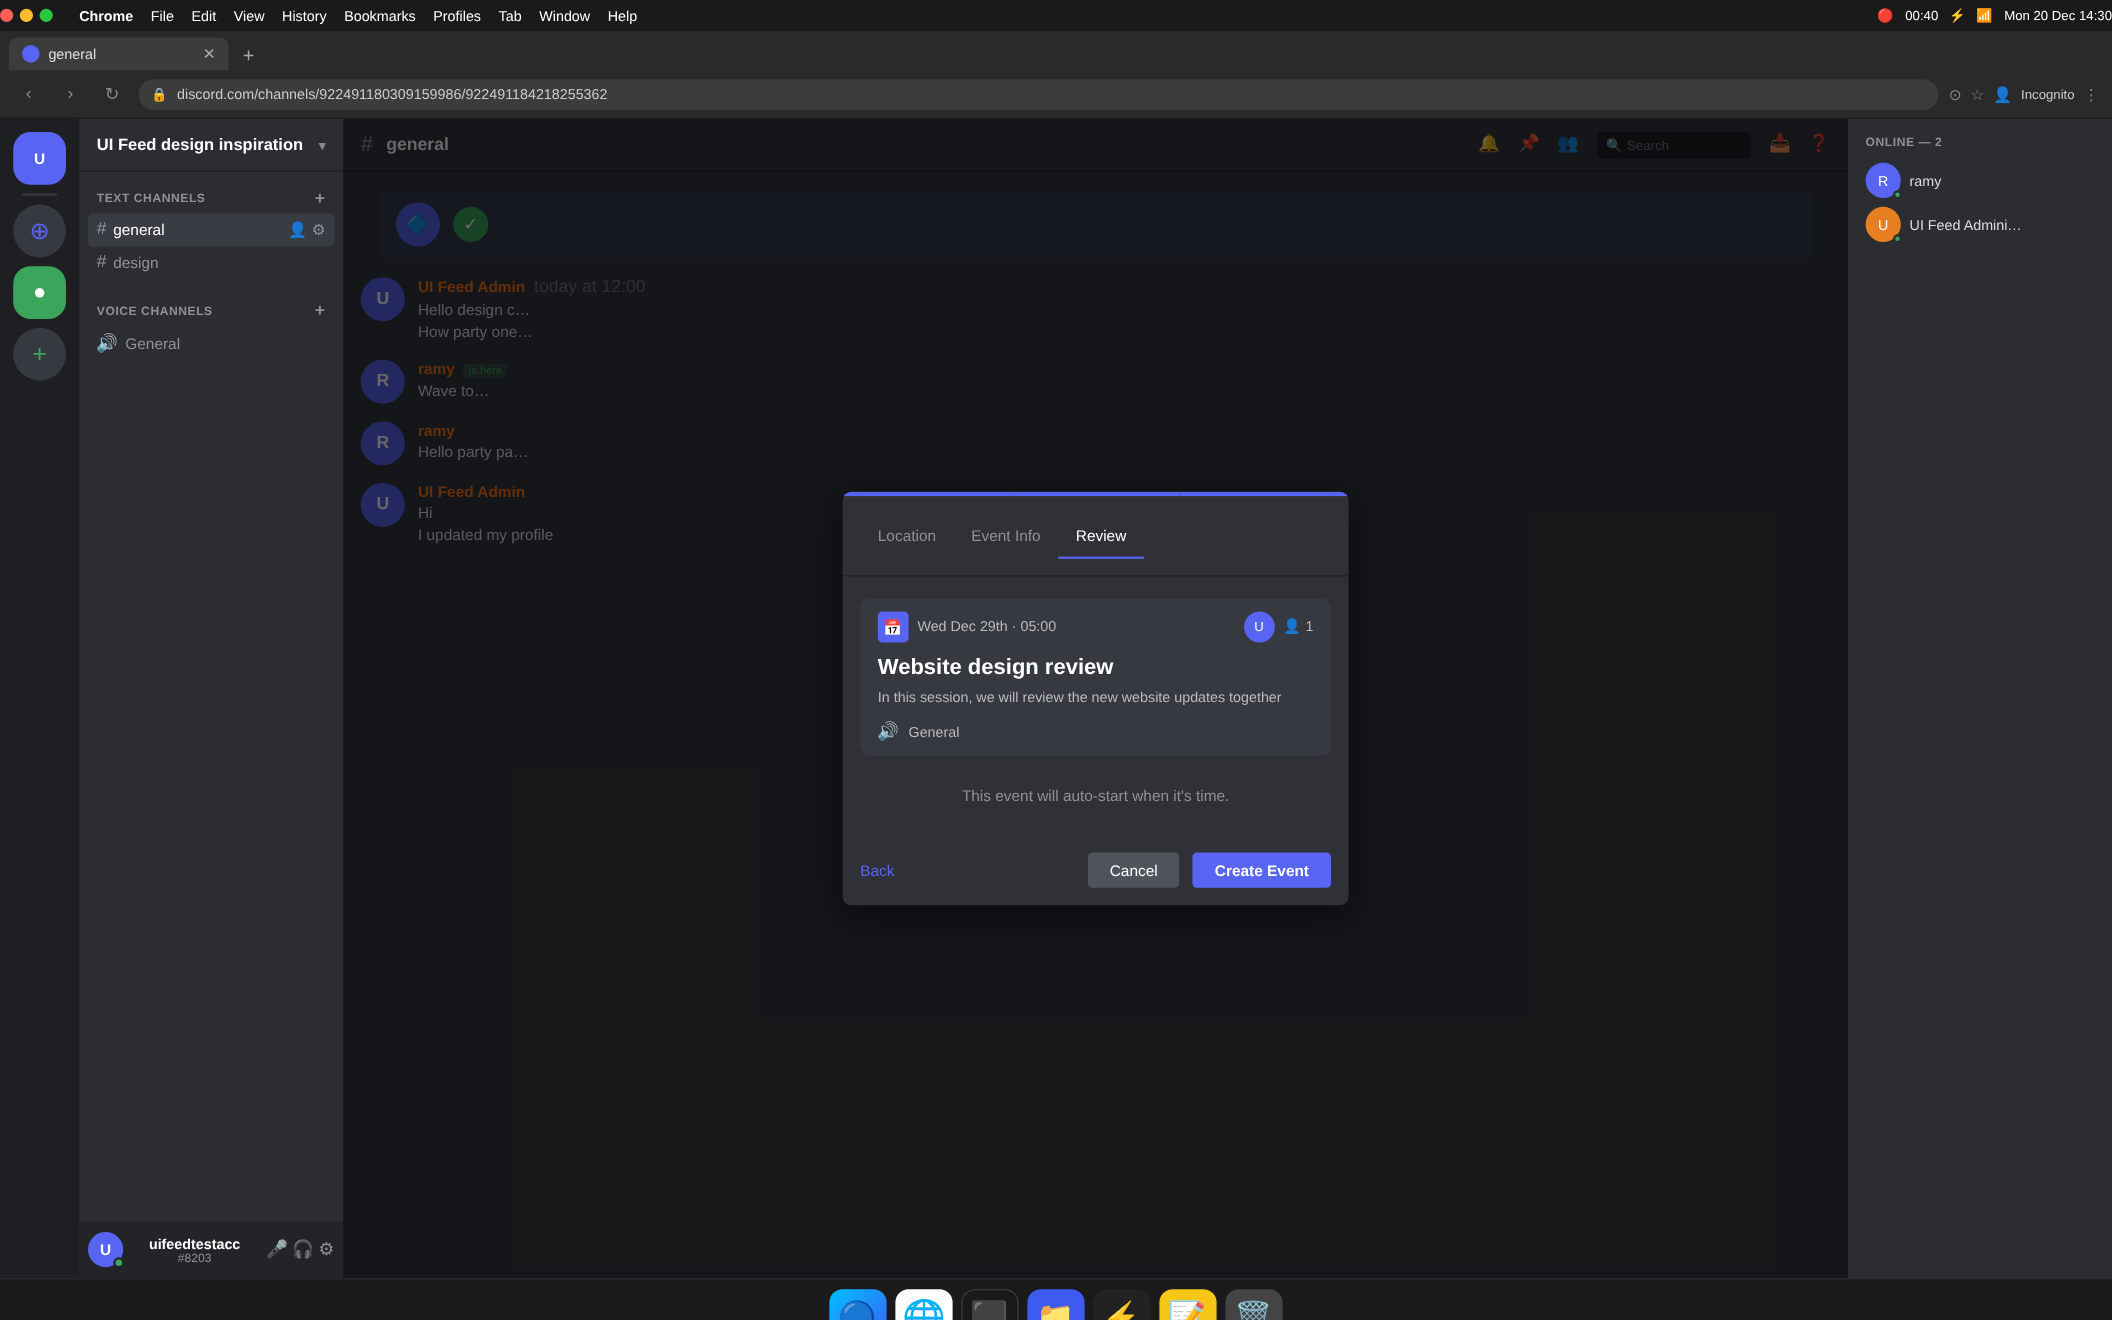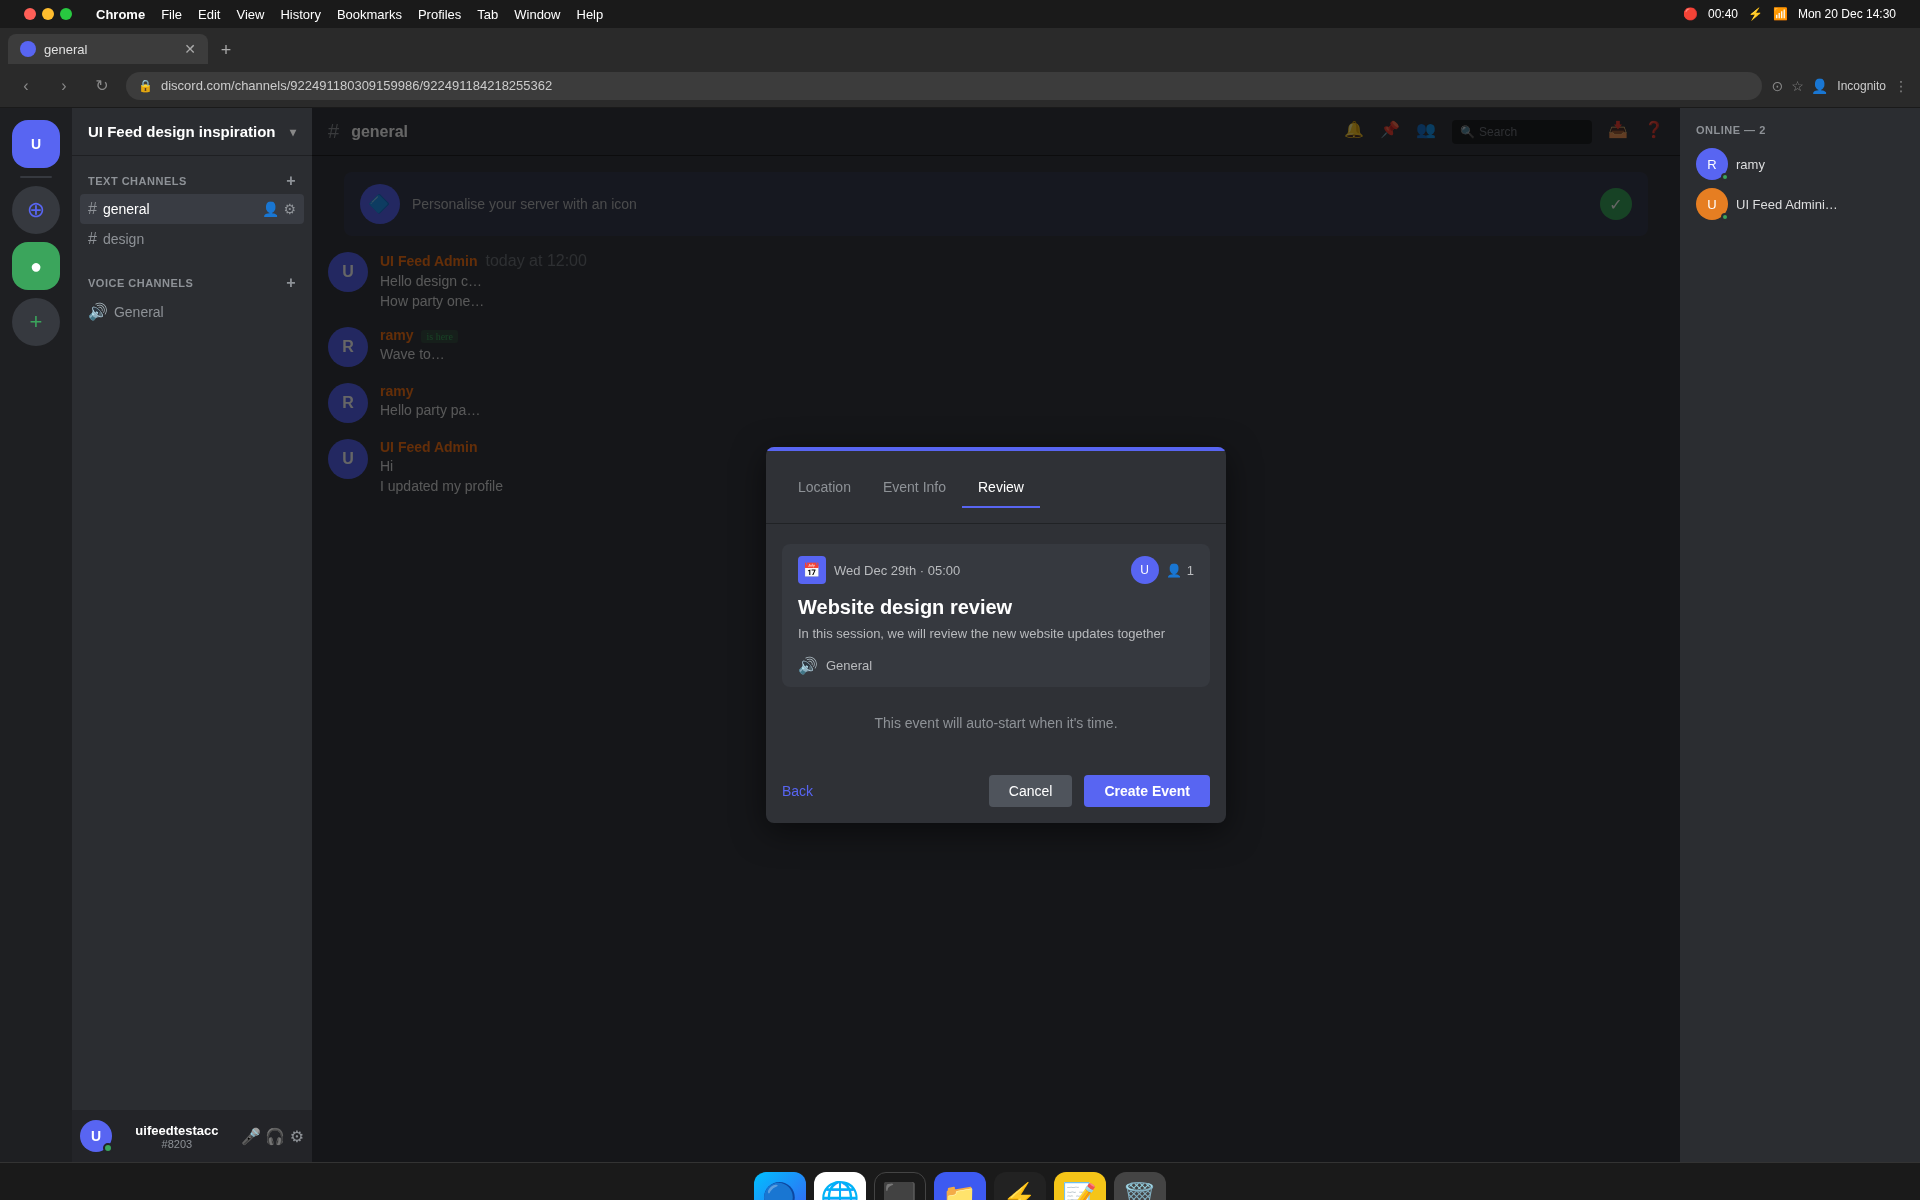--- a/index.html
+++ b/index.html
@@ -10,21 +10,21 @@
       font-family: -apple-system, BlinkMacSystemFont, 'Segoe UI', sans-serif;
       background: #1e1f22;
     }
 
     
     .macos-menubar {
       height: 28px;
       background: #1a1a1a;
       display: flex;
       align-items: center;
-      padding: 0 24px;
+      padding: 0 0;
       gap: 16px;
       position: relative;
     }
     .macos-menubar .traffic-lights {
       display: flex;
       gap: 6px;
       align-items: center;
       margin-right: 8px;
     }
     .traffic-light {
@@ -337,21 +337,20 @@
     .msg-author { color: #f97316; font-size: 14px; font-weight: 600; }
     .msg-time { color: #72767d; font-size: 16px; }
     .msg-text { color: #dcddde; font-size: 14px; line-height: 1.4; }
     .msg-text.truncated { white-space: nowrap; overflow: hidden; text-overflow: ellipsis; max-width: 300px; }
     .msg-online-badge {
       font-size: 10px;
       color: #3ba55c;
       background: rgba(59, 165, 92, 0.2);
       padding: 1px 5px;
       border-radius: 3px;
-      font-family: Liberation Serif, serif;
     }
 
     
     .right-sidebar {
       width: 240px;
       background: #2b2d31;
       padding: 16px;
     }
     .online-header {
       color: #8e9297;
@@ -720,21 +719,20 @@
         </div>
         <span>📥</span>
         <span>❓</span>
       </div>
     </div>
 
     <div class="chat-area">
 
       <div class="server-boost-banner">
         <div class="boost-avatar">🔷</div>
-        <span class="boost-text">Personalise your server with an icon</span>
         <div class="boost-check">✓</div>
       </div>
 
       <div class="message-group">
         <div class="msg-avatar" style="background:#5865f2;">U</div>
         <div class="msg-content">
           <div class="msg-header">
             <span class="msg-author">UI Feed Admin</span>
             <span class="msg-time">today at 12:00</span>
           </div>

